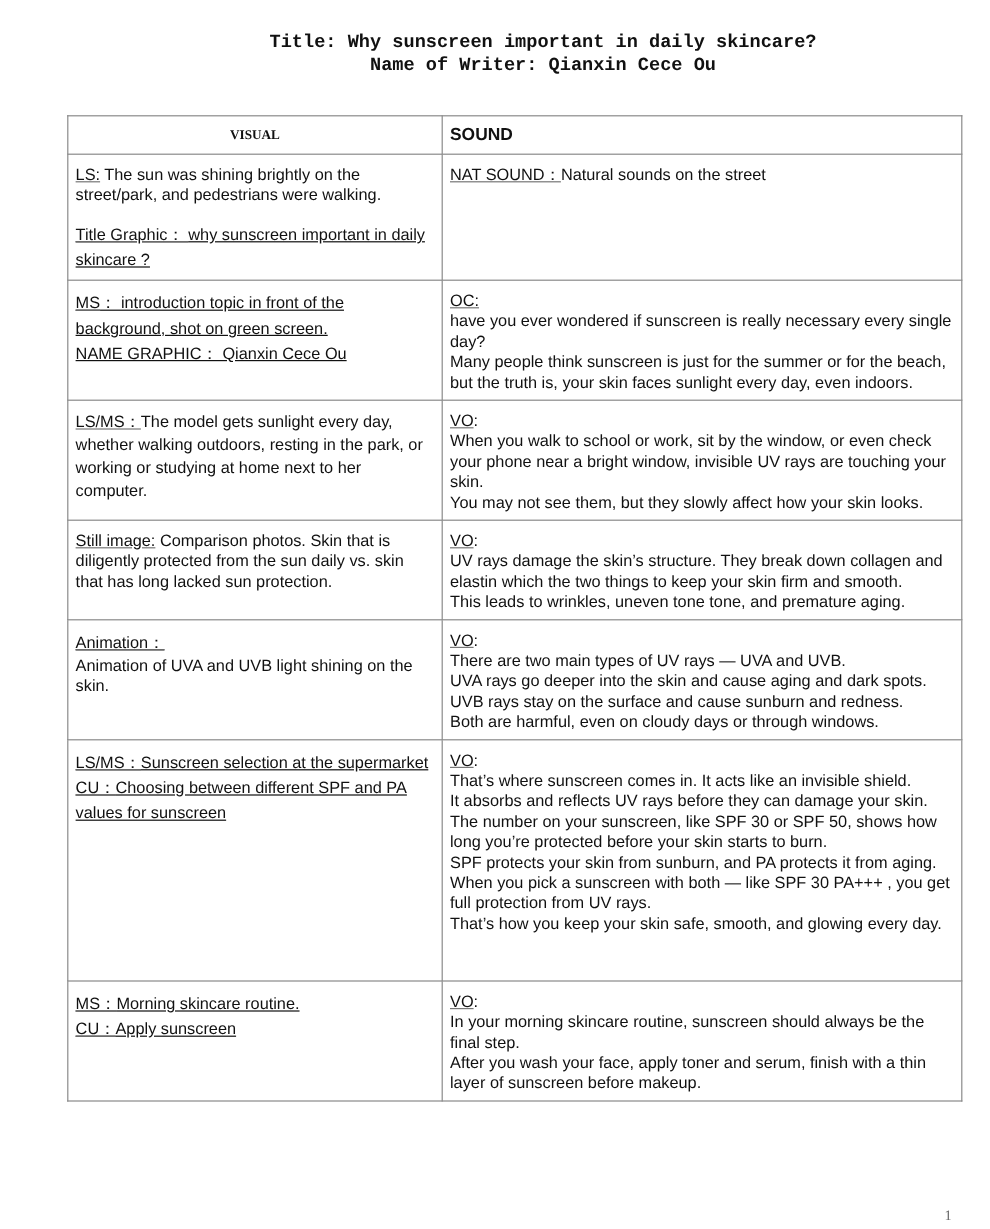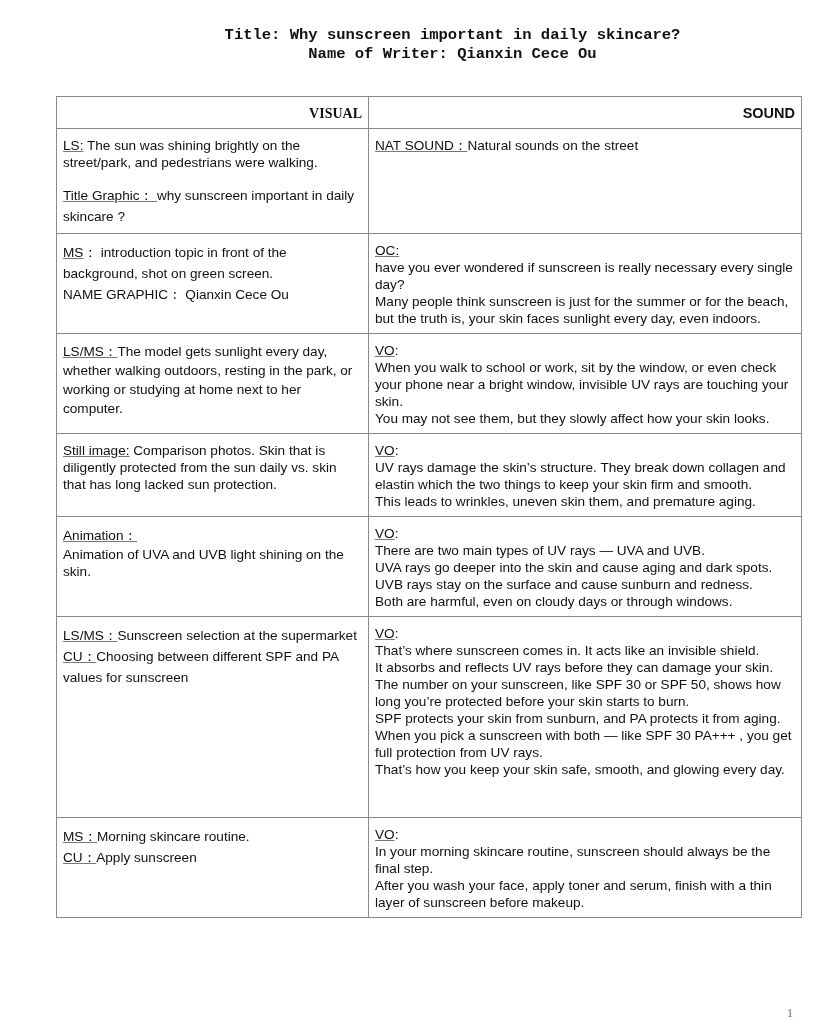--- a/index.html
+++ b/index.html
@@ -3,25 +3,25 @@
 <meta charset="utf-8">
 <style>
   html, body { margin: 0; padding: 0; background: #ffffff; }
   body { width: 825px; height: 1024px; position: relative; overflow: hidden; color: #111; }
   .title-block { position: absolute; top: 26px; left: 0; width: 825px; text-align: center;
     font-family: "Liberation Mono", "DejaVu Sans Mono", monospace; font-weight: bold; font-size: 15.5px; line-height: 19px; padding-left: 40px; }
   table.script { position: absolute; top: 96px; left: 56px; width: 745px; border-collapse: collapse;
     font-family: "Liberation Sans", "DejaVu Sans", sans-serif; font-size: 13.6px; line-height: 17px; table-layout: fixed; }
   table.script td, table.script th { border: 1.4px solid #8a8a8a; vertical-align: top; padding: 8px 6px 6px 6px; }
   col.c1 { width: 312px; } col.c2 { width: 433px; }
-  th.h-visual { font-family: "Liberation Serif", "DejaVu Serif", serif; font-weight: bold; font-size: 14px; text-align: right; padding: 7px 0 8px; height: 17px; }
-  th.h-sound { font-family: "Liberation Sans", "DejaVu Sans", sans-serif; font-weight: bold; font-size: 14.5px; text-align: right; padding: 7px 0 8px; }
+  th.h-visual { font-family: "Liberation Serif", "DejaVu Serif", serif; font-weight: bold; font-size: 11px; text-align: center; padding: 7px 0 8px; height: 17px; }
+  th.h-sound { font-family: "Liberation Sans", "DejaVu Sans", sans-serif; font-weight: bold; font-size: 14.5px; text-align: left; padding: 7px 0 8px; }
   .u { text-decoration: underline; text-decoration-color: #777; }
   .p { margin: 0; }
-  .lh-loose { line-height: 21px; }
+  .lh-loose { line-height: 21px; text-decoration: underline; }
   .gap { height: 14px; }
   .page-num { position: absolute; right: 32px; top: 1006px; font-family: "Liberation Serif", serif; font-size: 12px; color: #666; }
   .r1 { height: 97px; } .r2 { height: 99px; margin-left: 12px; } .r3 { height: 99px; margin-left: 39px; } .r4 { height: 82px; }
   .r5 { height: 99px; margin-left: 12px; } .r6 { height: 201px; border-radius: 21px; } .r7 { height: 82px; padding-left: 42px; }
 </style>
 </head>
 <body>
 
 <div class="title-block">
   <div>Title: Why sunscreen important in daily skincare?</div>
@@ -75,21 +75,21 @@
       </td>
     </tr>
 
     <tr class="r4">
       <td>
         <p class="p"><span class="u">Still image:</span><span>  Comparison photos. Skin that is diligently protected from the sun daily vs. skin that has long lacked sun protection.</span></p>
       </td>
       <td>
         <p class="p"><span class="u">VO</span>:</p>
         <p class="p">UV rays damage the skin’s structure. They break down collagen and elastin which the two things to keep your skin firm and smooth.</p>
-        <p class="p">This leads to wrinkles, uneven skin them, and premature aging.</p>
+        <p class="p">This leads to wrinkles, uneven tone tone, and premature aging.</p>
       </td>
     </tr>
 
     <tr class="r5">
       <td>
         <p class="p lh-loose"><span class="u">Animation：</span></p>
         <p class="p">Animation of UVA and UVB light shining on the skin.</p>
       </td>
       <td>
         <p class="p"><span class="u">VO</span>:</p>

